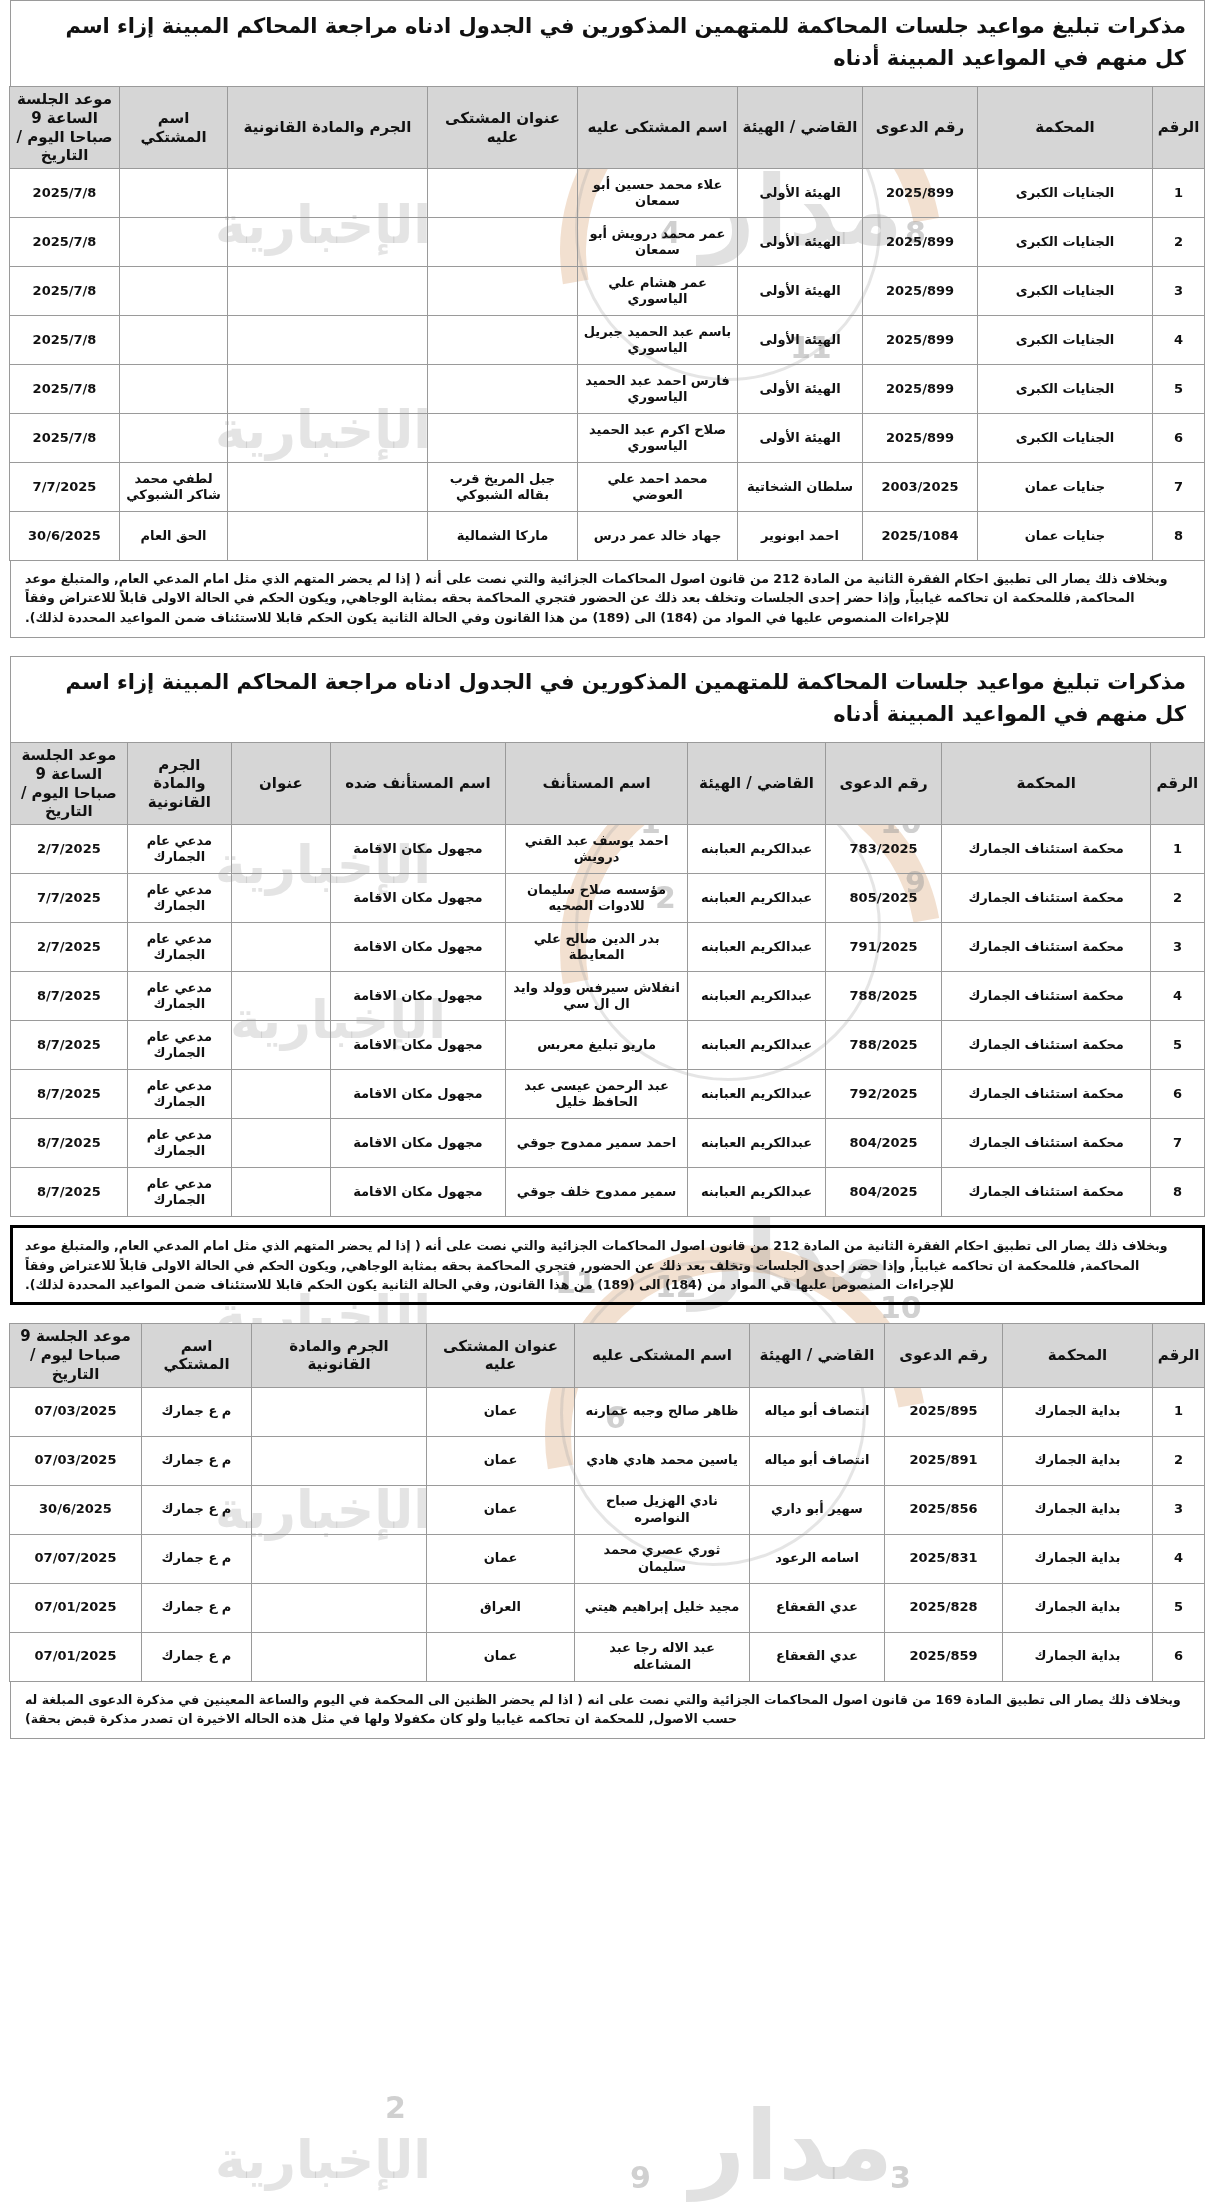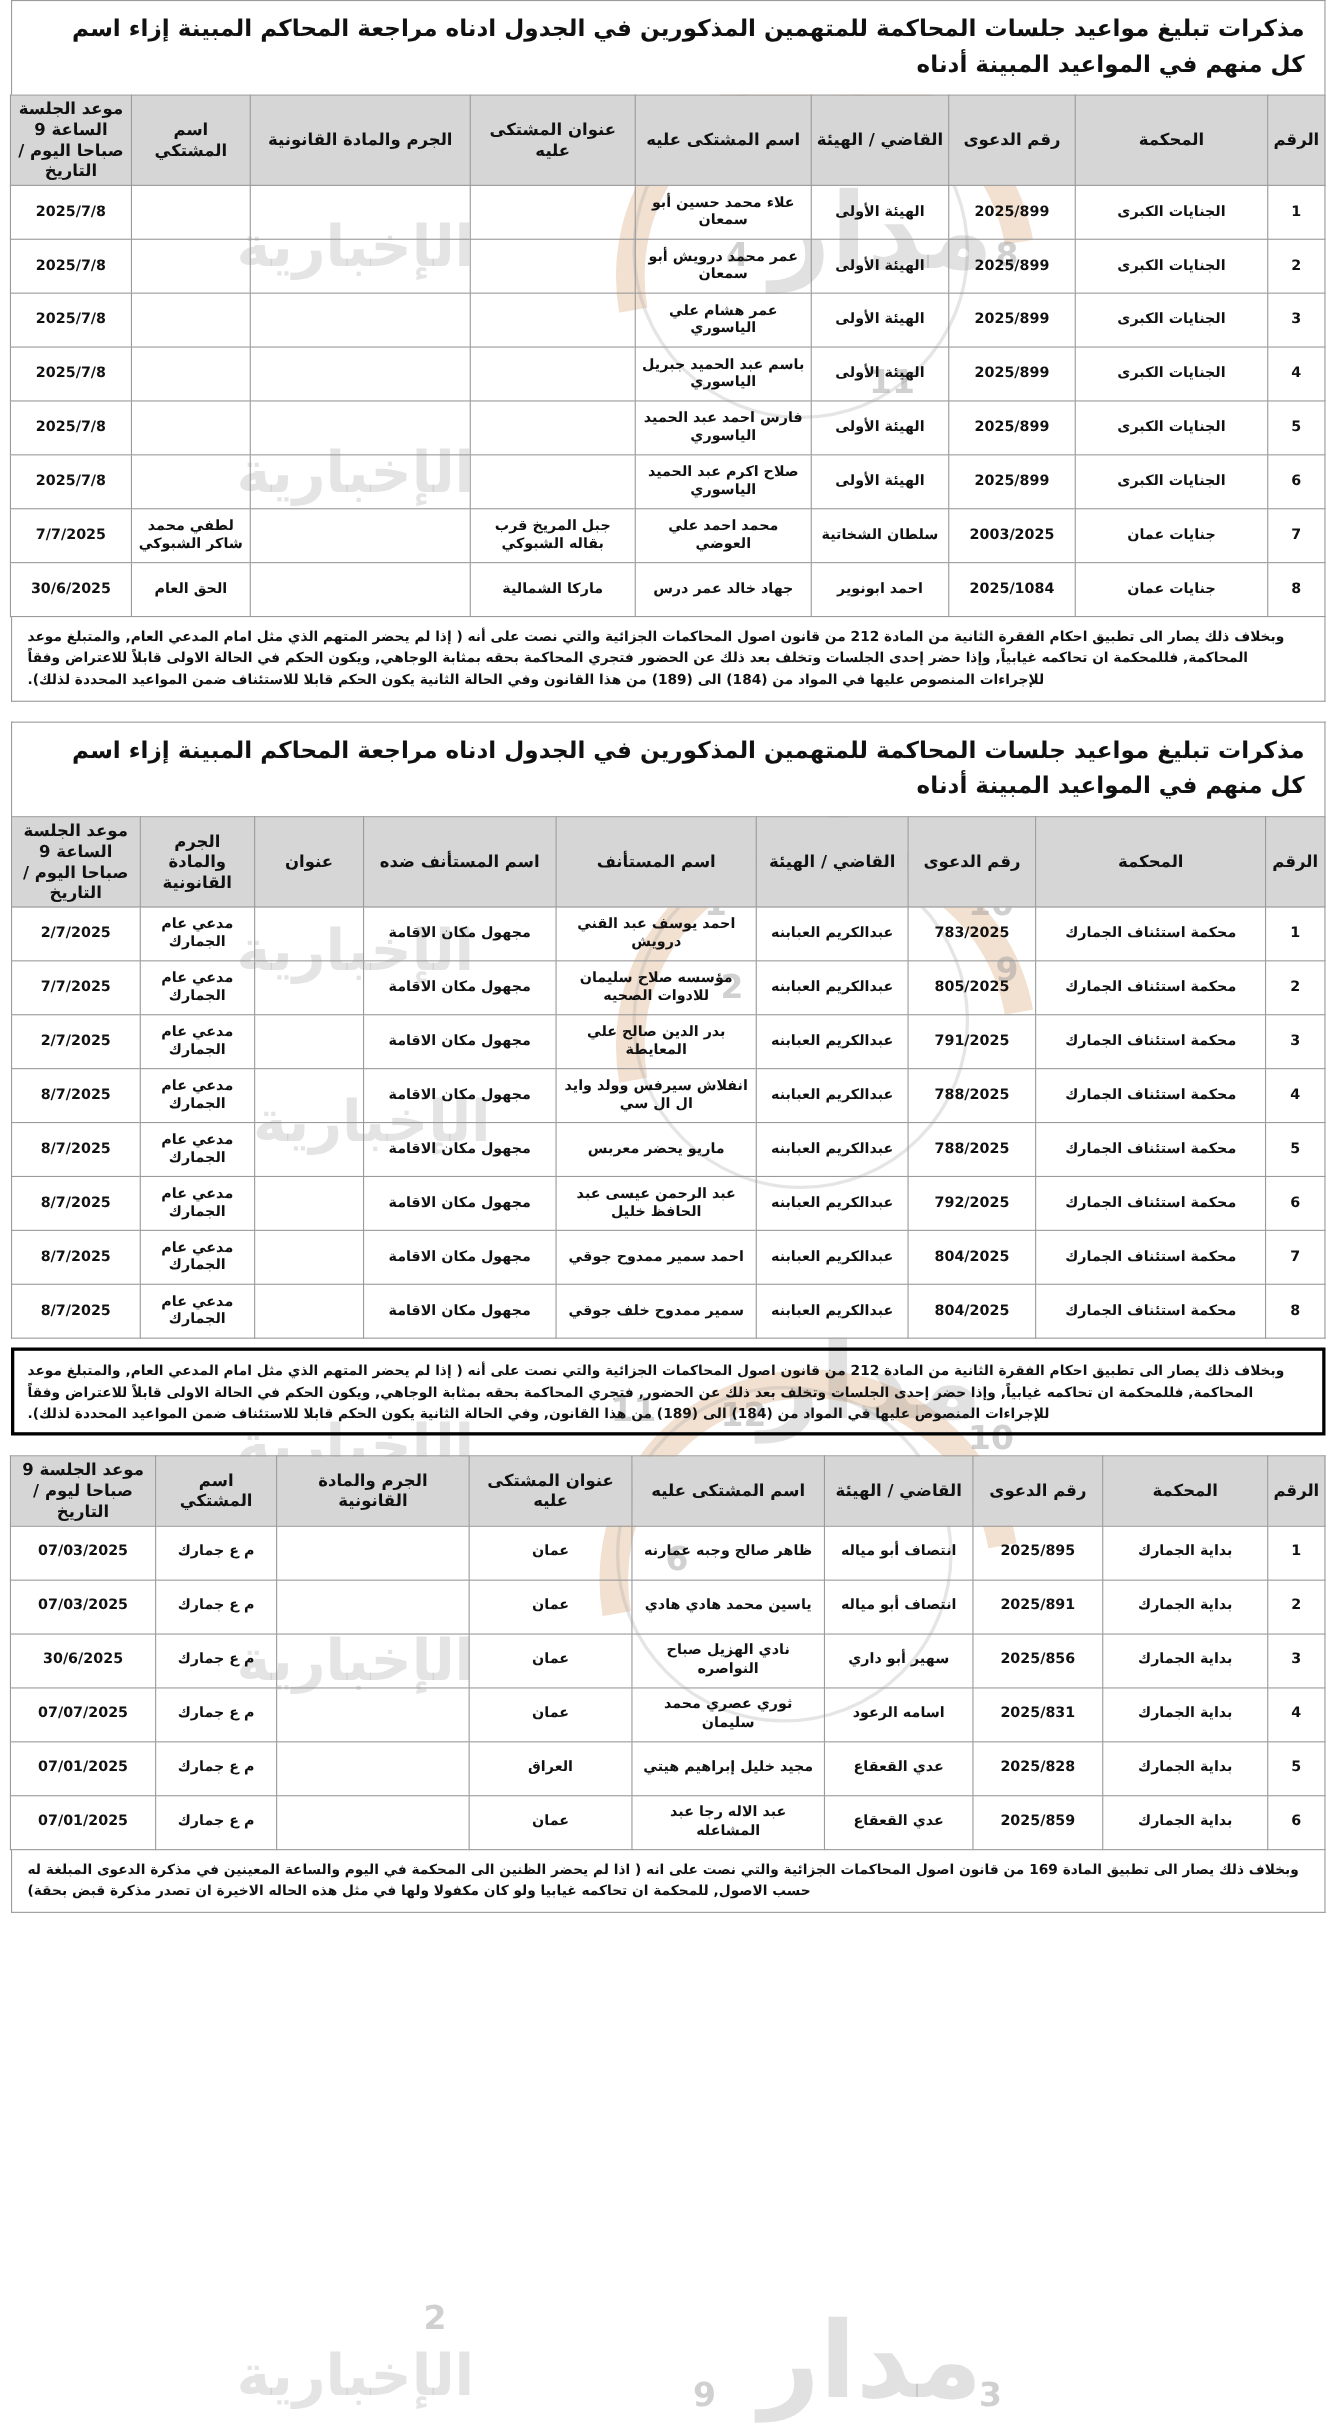--- a/index.html
+++ b/index.html
@@ -340,21 +340,21 @@
               <td>مجهول مكان الاقامة</td>
               <td></td>
               <td>مدعي عام الجمارك</td>
               <td class="date">8/7/2025</td>
             </tr>
             <tr>
               <td class="num">5</td>
               <td>محكمة استئناف الجمارك</td>
               <td>788/2025</td>
               <td>عبدالكريم العبابنه</td>
-              <td>ماريو يحضر معربس</td>
+              <td>ماريو تبليغ معربس</td>
               <td>مجهول مكان الاقامة</td>
               <td></td>
               <td>مدعي عام الجمارك</td>
               <td class="date">8/7/2025</td>
             </tr>
             <tr>
               <td class="num">6</td>
               <td>محكمة استئناف الجمارك</td>
               <td>792/2025</td>
               <td>عبدالكريم العبابنه</td>

